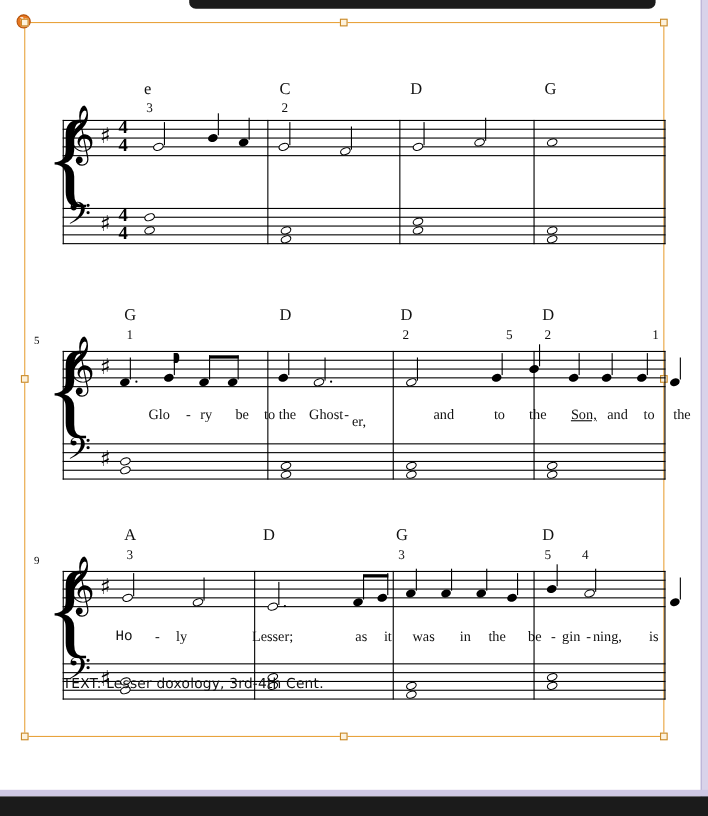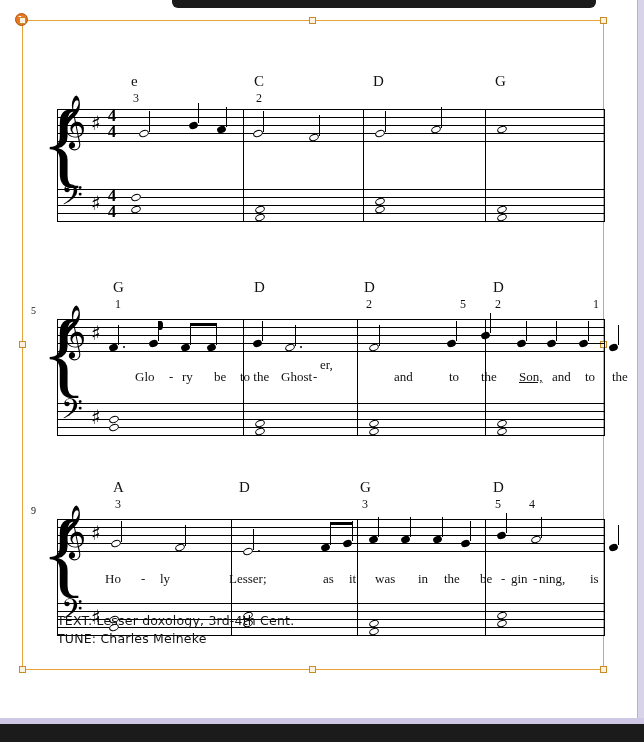--- a/index.html
+++ b/index.html
@@ -425,21 +425,21 @@
         <div class="nh" style="left:552px;top:25px;"></div>
         <div class="stem" style="left:561px;top:6px;height:20px;"></div>
 
         <div class="lyric" style="left:78px;top:50px;">Glo</div>
         <div class="lyric" style="left:112px;top:50px;">-</div>
         <div class="lyric" style="left:125px;top:50px;">ry</div>
         <div class="lyric" style="left:157px;top:50px;">be</div>
         <div class="lyric" style="left:183px;top:50px;">to the</div>
         <div class="lyric" style="left:224px;top:50px;">Ghost</div>
         <div class="lyric" style="left:256px;top:50px;">-</div>
-        <div class="lyric" style="left:263px;top:38px;">er,</div>
+        <div class="lyric" style="left:263px;top:56px;">er,</div>
         <div class="lyric" style="left:337px;top:50px;">and</div>
         <div class="lyric" style="left:392px;top:50px;">to</div>
         <div class="lyric" style="left:424px;top:50px;">the</div>
         <div class="lyric" style="left:462px;top:50px;text-decoration:underline;">Son,</div>
         <div class="lyric" style="left:495px;top:50px;">and</div>
         <div class="lyric" style="left:528px;top:50px;">to</div>
         <div class="lyric" style="left:555px;top:50px;">the</div>
 
         <div class="staff" style="top:84px;">
           <div class="line"></div>
@@ -518,21 +518,21 @@
         <div class="nh" style="left:404px;top:21px;"></div>
         <div class="stem" style="left:413px;top:2px;height:20px;"></div>
 
         <div class="nh" style="left:440px;top:13px;"></div>
         <div class="stem" style="left:449px;top:-6px;height:20px;"></div>
         <div class="nh open" style="left:474px;top:17px;"></div>
         <div class="stem" style="left:484px;top:-2px;height:21px;"></div>
         <div class="nh" style="left:552px;top:25px;"></div>
         <div class="stem" style="left:561px;top:6px;height:20px;"></div>
 
-        <div class="lyric" style="left:48px;top:52px;">Ho</div>
+        <div class="lyric" style="left:48px;top:52px;font-family:Liberation Mono, monospace;">Ho</div>
         <div class="lyric" style="left:84px;top:52px;">-</div>
         <div class="lyric" style="left:103px;top:52px;">ly</div>
         <div class="lyric" style="left:172px;top:52px;">Lesser;</div>
         <div class="lyric" style="left:266px;top:52px;">as</div>
         <div class="lyric" style="left:292px;top:52px;">it</div>
         <div class="lyric" style="left:318px;top:52px;">was</div>
         <div class="lyric" style="left:361px;top:52px;">in</div>
         <div class="lyric" style="left:387px;top:52px;">the</div>
         <div class="lyric" style="left:423px;top:52px;">be</div>
         <div class="lyric" style="left:444px;top:52px;">-</div>
@@ -563,17 +563,16 @@
         <div class="barline" style="left:0px;top:0px;height:117px;"></div>
         <div class="barline" style="left:174px;top:0px;height:117px;"></div>
         <div class="barline" style="left:300px;top:0px;height:117px;"></div>
         <div class="barline" style="left:428px;top:0px;height:117px;"></div>
         <div class="barline" style="left:547px;top:0px;height:117px;"></div>
       </div>
     </div>
 
     <div class="credits" style="top:592px;">
       <div class="credit-line">TEXT: Lesser doxology, 3rd-4th Cent.</div>
-      <div class="credit-line">TUNE: Charles Meineke</div>
     </div>
 
   </div>
 </div>
 
 </body></html>

